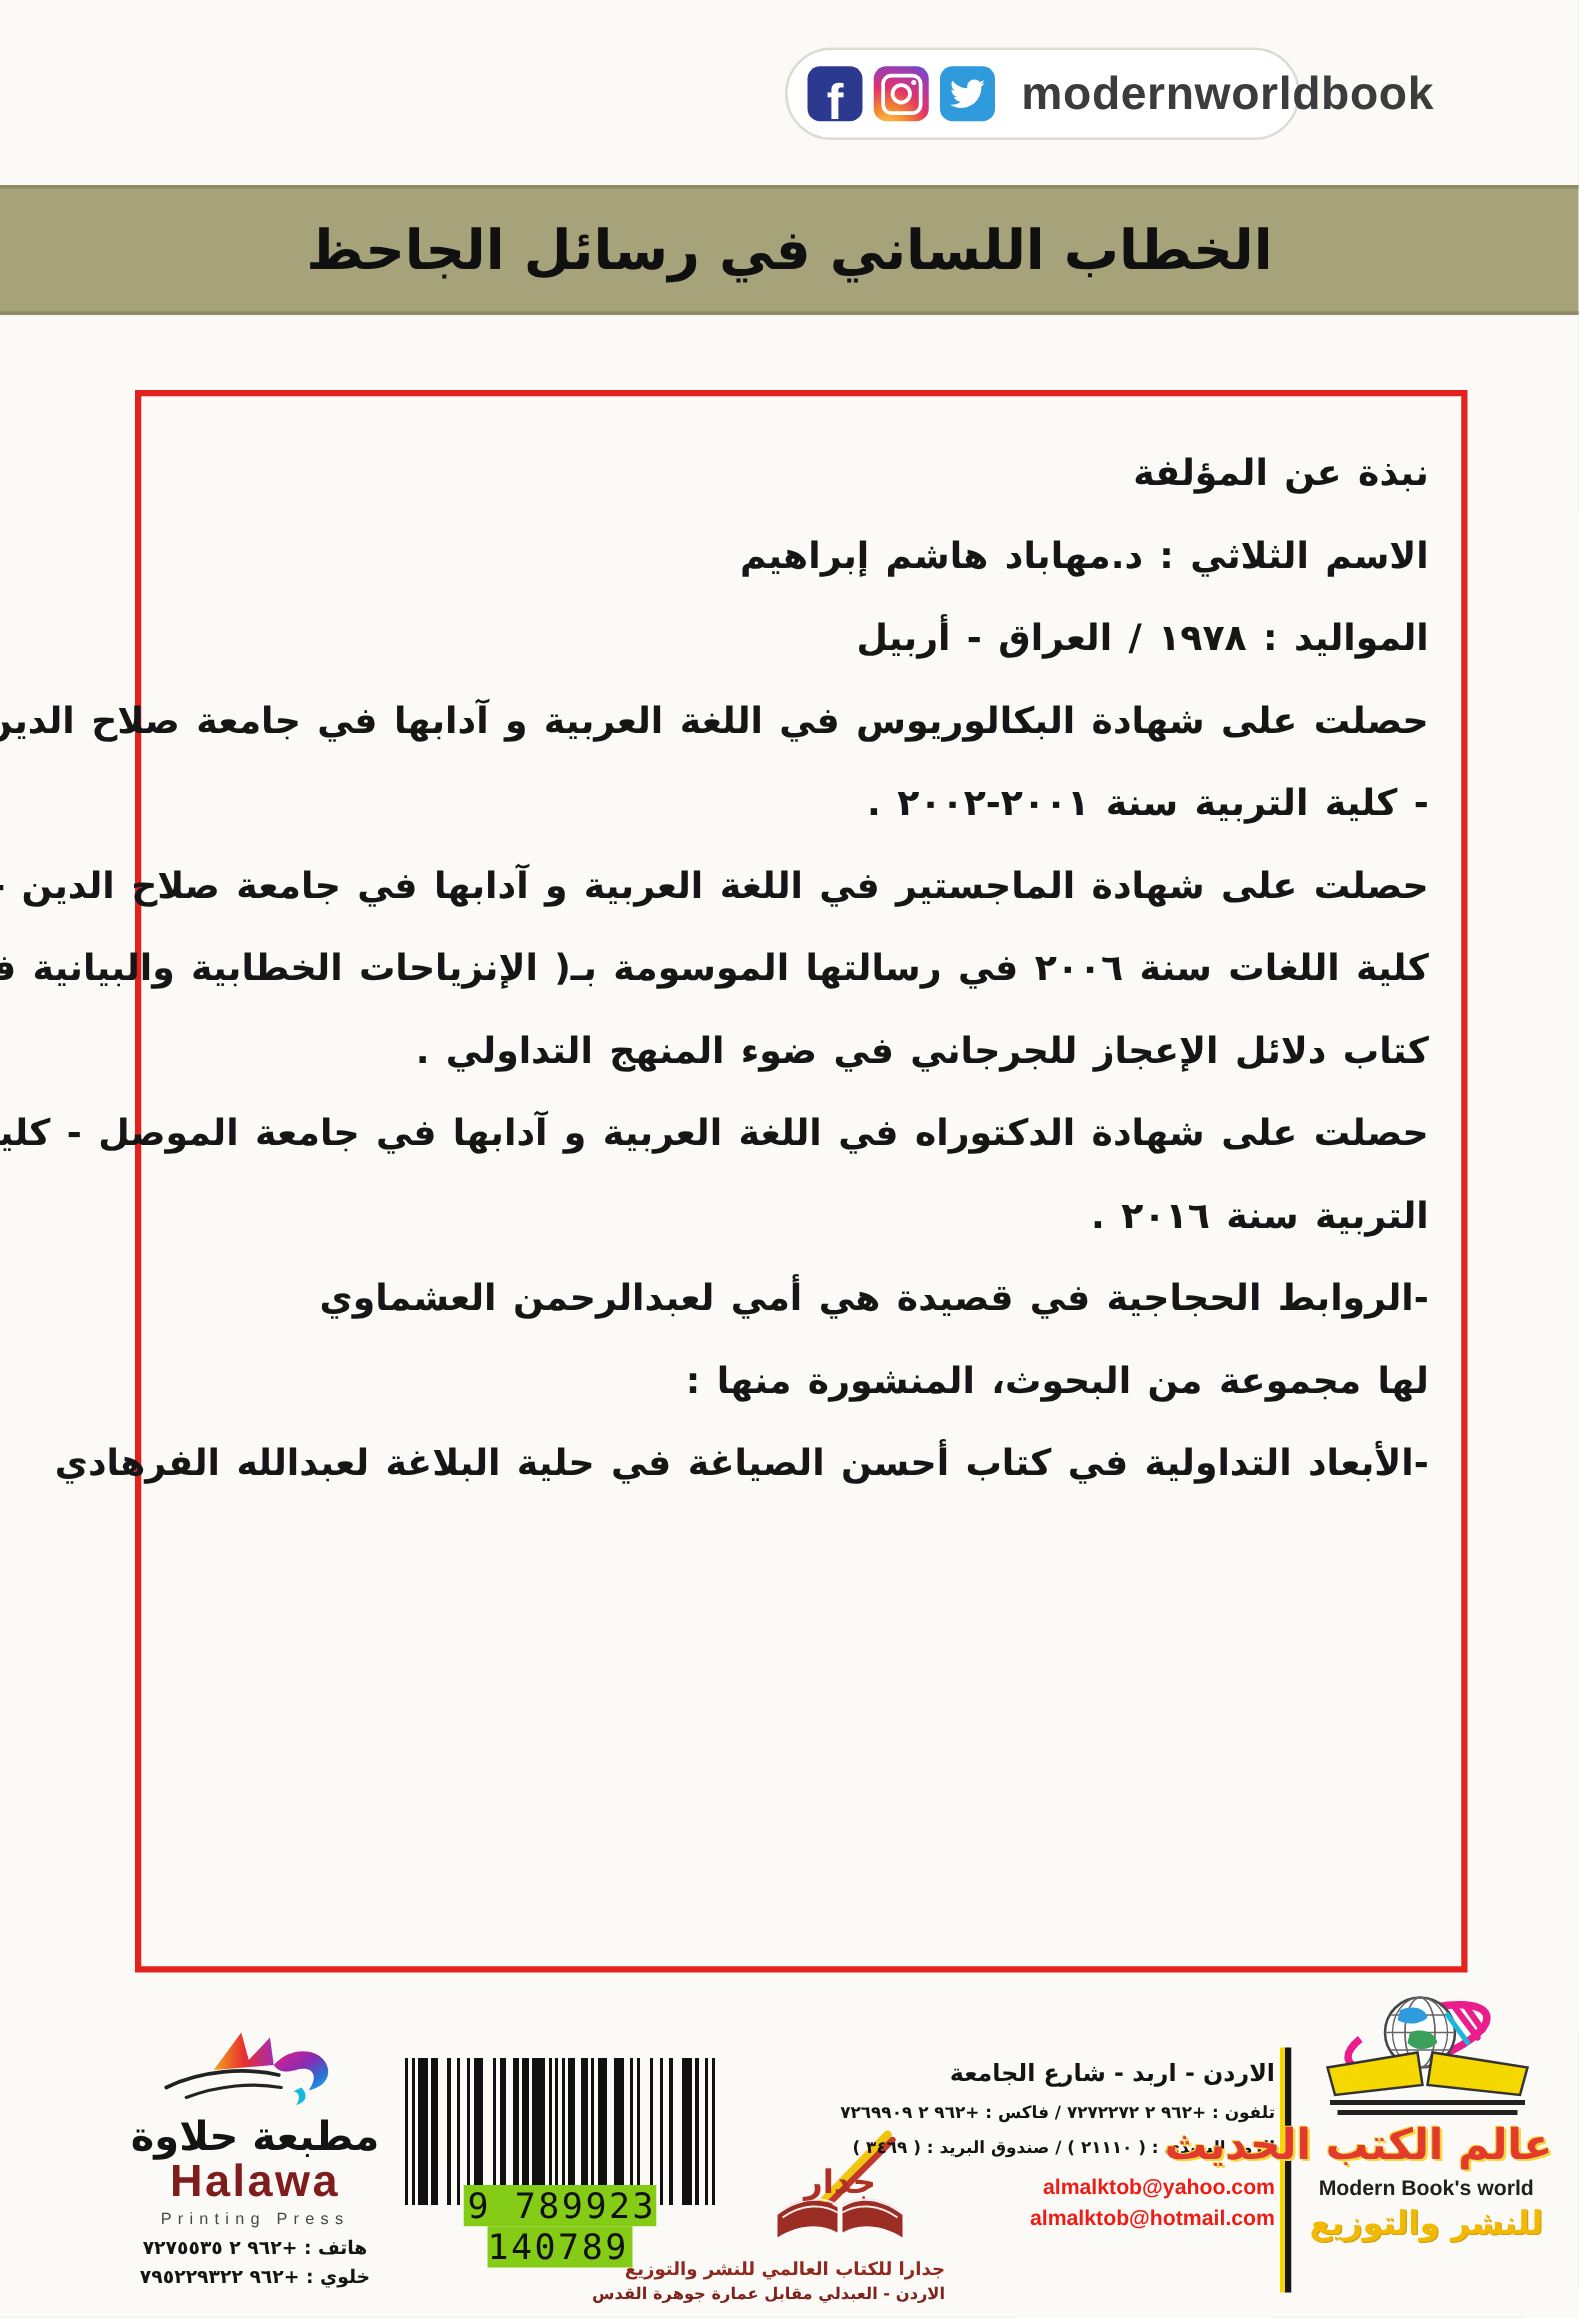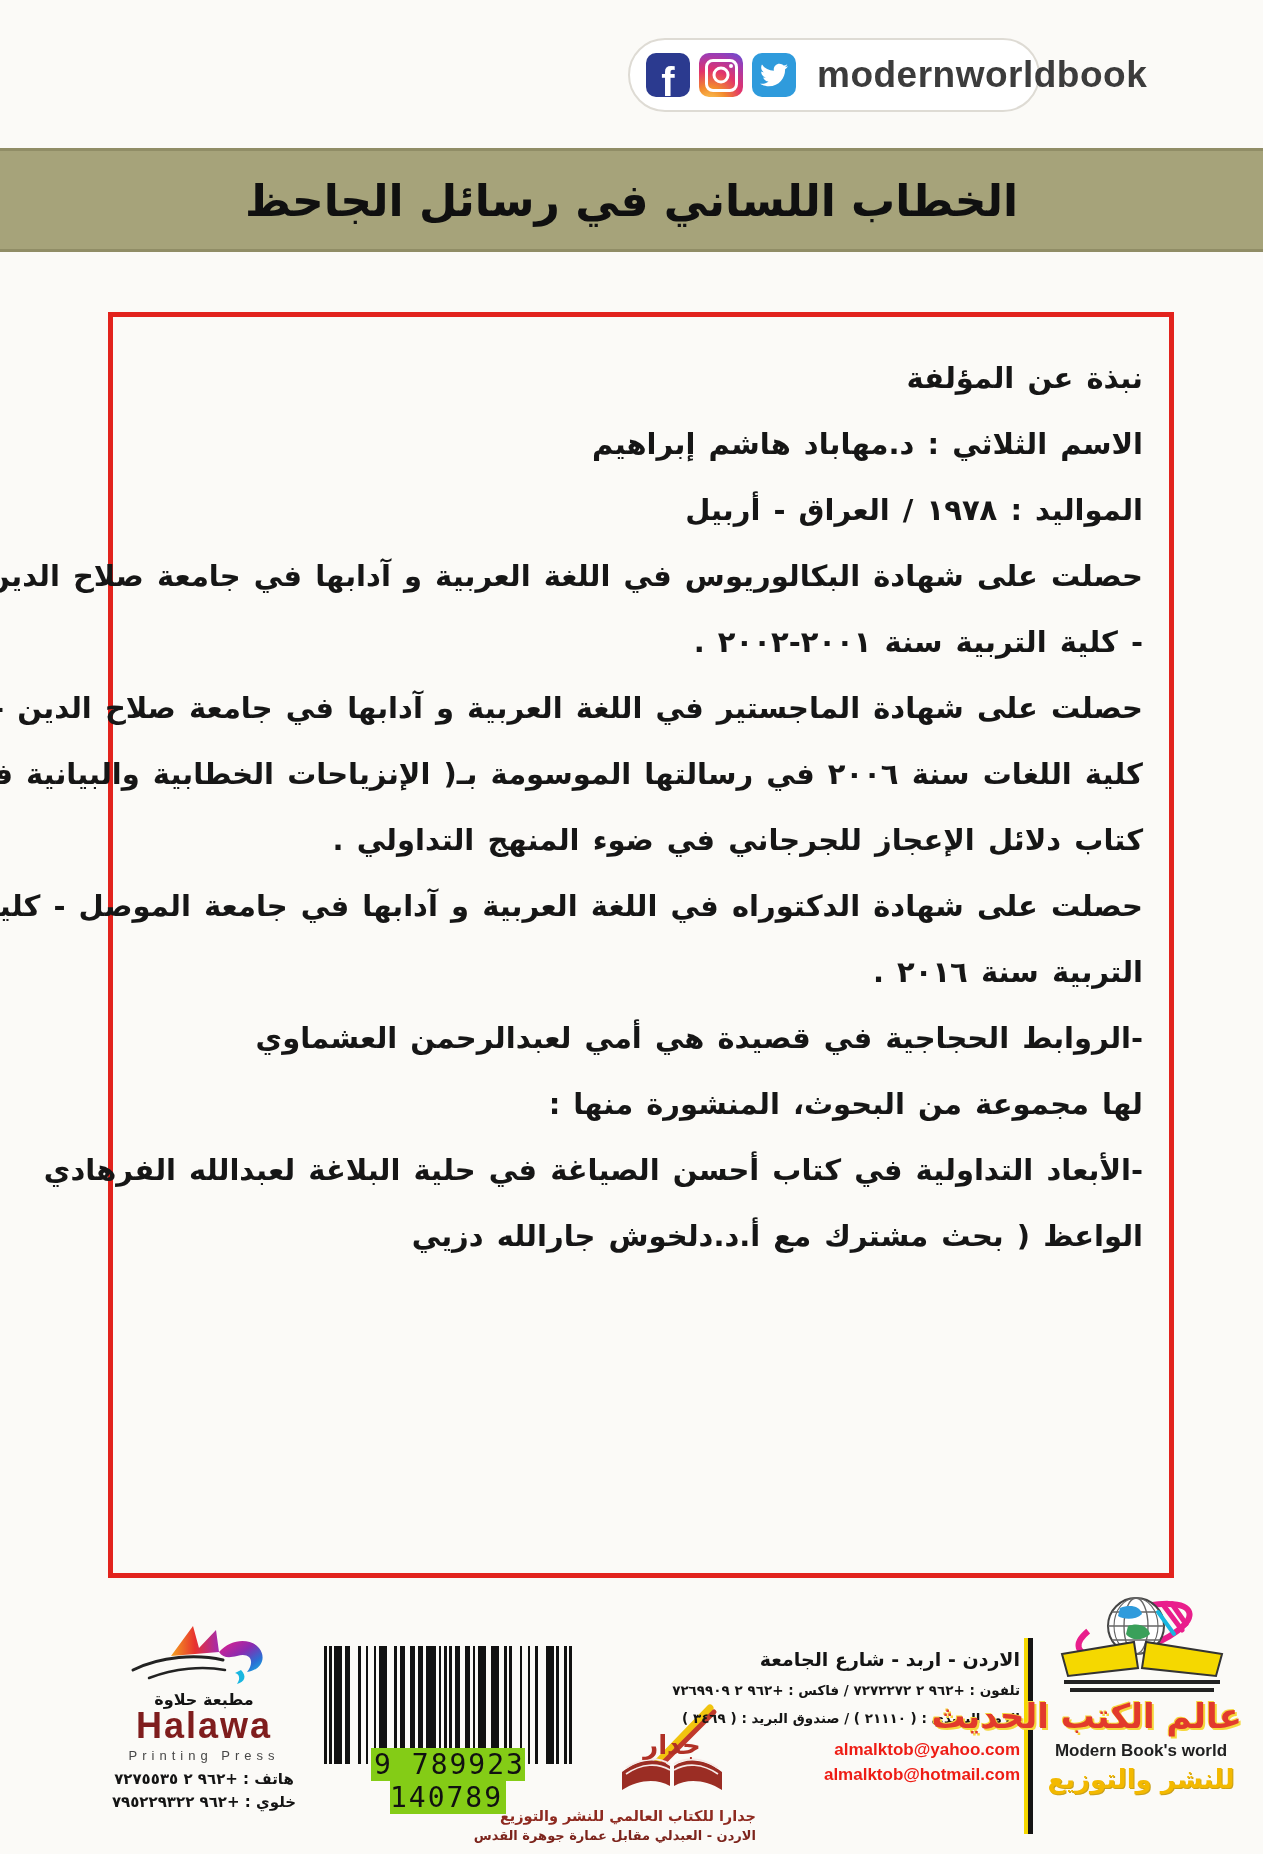--- a/index.html
+++ b/index.html
@@ -27,21 +27,21 @@
   .banner-title{direction:rtl;font-size:44px;font-weight:bold;color:#101010;letter-spacing:0;}
 
   
   .bio-box{position:absolute;left:108px;top:312px;width:1066px;height:1266px;box-sizing:border-box;
            border:5px solid #e2231d;padding:28px 26px;direction:rtl;}
   .bio-line{font-size:29px;font-weight:bold;height:66px;display:flex;align-items:center;
             white-space:nowrap;word-spacing:3px;color:#161616;}
 
   
   .halawa-block{position:absolute;left:88px;top:1618px;width:232px;text-align:center;}
-  .hw-ar{font-size:16px;font-weight:bold;direction:rtl;margin-top:-4px;}
+  .hw-ar{font-size:32px;font-weight:bold;direction:rtl;margin-top:-4px;}
   .hw-en{font:bold 36px "Liberation Sans",sans-serif;color:#7f1d1d;letter-spacing:2px;margin-top:-4px;}
   .hw-sub{font:13px "Liberation Sans",sans-serif;letter-spacing:5px;color:#474747;margin-top:1px;}
   .hw-phone{font-size:15px;font-weight:bold;direction:rtl;margin-top:7px;white-space:nowrap;}
   .hw-phone+.hw-phone{margin-top:5px;}
 
   .barcode-block{position:absolute;left:316px;top:1646px;width:264px;text-align:center;}
   .barcode-digits{font-family:"DejaVu Sans Mono",monospace;font-size:28px;color:#111;
                   letter-spacing:2px;margin-top:-20px;position:relative;}
   .barcode-digits span{background:#84cc16;padding:0 3px;}
 
@@ -99,21 +99,20 @@
     <div class="bio-line">حصلت على شهادة البكالوريوس في اللغة العربية و آدابها في جامعة صلاح الدين</div>
     <div class="bio-line">- كلية التربية  سنة ٢٠٠١-٢٠٠٢ .</div>
     <div class="bio-line">حصلت على شهادة الماجستير في اللغة العربية و آدابها في جامعة صلاح الدين -</div>
     <div class="bio-line">كلية اللغات سنة ٢٠٠٦ في رسالتها الموسومة بـ( الإنزياحات الخطابية والبيانية في</div>
     <div class="bio-line">كتاب دلائل الإعجاز للجرجاني في ضوء المنهج التداولي .</div>
     <div class="bio-line">حصلت على شهادة الدكتوراه في اللغة العربية و آدابها في جامعة الموصل - كلية</div>
     <div class="bio-line">التربية سنة ٢٠١٦ .</div>
     <div class="bio-line">-الروابط الحجاجية في قصيدة هي أمي لعبدالرحمن العشماوي</div>
     <div class="bio-line">لها مجموعة من البحوث، المنشورة منها :</div>
     <div class="bio-line">-الأبعاد التداولية في كتاب أحسن الصياغة في حلية البلاغة لعبدالله الفرهادي</div>
-    <div class="bio-line">الواعظ ( بحث مشترك مع أ.د.دلخوش جارالله دزيي</div>
   </div>
 
   <div class="halawa-block">
     <svg width="170" height="72" viewBox="0 0 170 72">
       <defs>
         <linearGradient id="pg" x1="0" y1="0" x2="1" y2="1">
           <stop offset="0" stop-color="#e81f8a"></stop>
             <stop offset="0.45" stop-color="#8a2bb0"></stop>
           <stop offset="0.75" stop-color="#2b6fd4"></stop>
             <stop offset="1" stop-color="#19b6e0"></stop>

